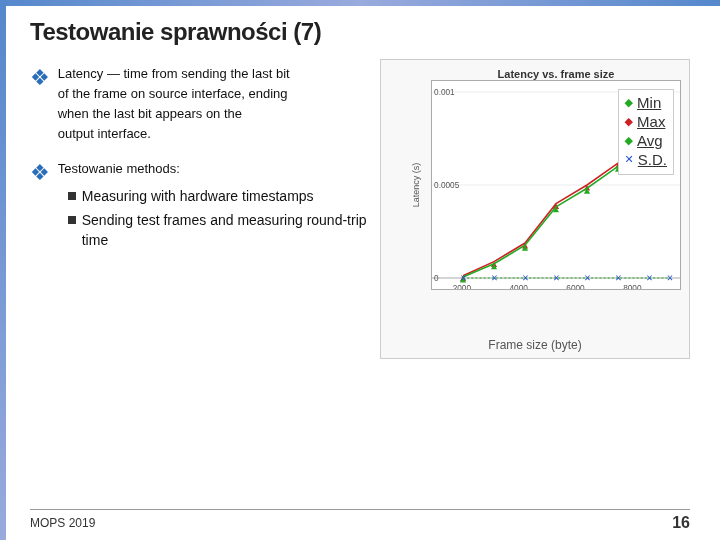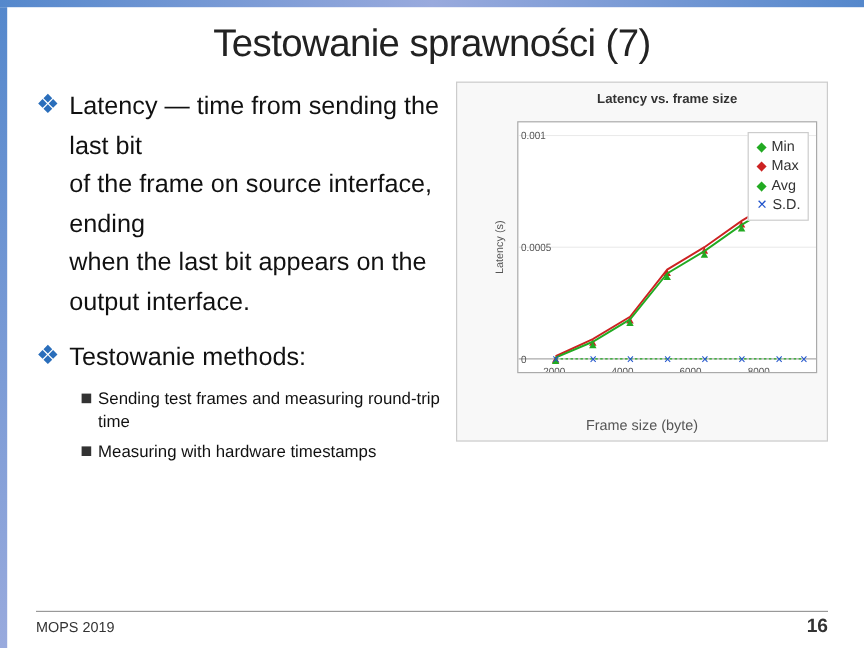--- a/index.html
+++ b/index.html
@@ -15,26 +15,25 @@
 
     .slide {
       width: 720px;
       height: 540px;
       background: #fff;
       position: relative;
       padding: 18px 30px 10px 30px;
     }
 
     .title {
-      font-size: 32px;
-      font-weight: normal;
+      font-size: 24px;
+      font-weight: bold;
       color: #222;
       margin-bottom: 18px;
       letter-spacing: -0.5px;
-      text-align: center;
     }
 
     .content-area {
       display: flex;
       flex-direction: row;
       align-items: flex-start;
       gap: 10px;
     }
 
     .text-column {
@@ -50,21 +49,21 @@
     }
 
     .bullet-diamond {
       color: #2a6ebb;
       font-size: 22px;
       margin-top: 1px;
       flex-shrink: 0;
     }
 
     .bullet-text {
-      font-size: 21px;
+      font-size: 13px;
       color: #111;
       line-height: 1.55;
     }
 
     .sub-bullets {
       margin-top: 8px;
       margin-left: 10px;
     }
 
     .sub-bullet-item {
@@ -101,21 +100,21 @@
       border: 1px solid #ccc;
       position: relative;
       padding: 8px 8px 40px 50px;
     }
 
     .chart-title {
       text-align: center;
       font-size: 11px;
       font-weight: bold;
       color: #333;
-      margin-bottom: 12px;
+      margin-bottom: 0;
     }
 
     .chart-inner {
       position: relative;
       width: 100%;
       height: 210px;
       background: #fff;
       border: 1px solid #aaa;
     }
 
@@ -134,22 +133,23 @@
       align-items: center;
       gap: 4px;
       margin-bottom: 2px;
     }
 
     .legend-icon {
       font-size: 11px;
     }
 
     .legend-label {
-      font-size: 12px;
+      font-size: 15px;
       color: #333;
+      text-decoration: underline;
     }
 
     
     .chart-svg {
       width: 100%;
       height: 100%;
     }
 
     .footer {
       position: absolute;
@@ -216,25 +216,25 @@
 
       <div class="bullet-item">
         <span class="bullet-diamond">❖</span>
         <div>
           <div class="bullet-text">
             Testowanie methods:
           </div>
           <div class="sub-bullets">
             <div class="sub-bullet-item">
               <div class="sub-bullet-square"></div>
-              <div class="sub-bullet-text">Sending test frames and measuring round-trip time</div>
+              <div class="sub-bullet-text">Measuring with hardware timestamps</div>
             </div>
             <div class="sub-bullet-item">
               <div class="sub-bullet-square"></div>
-              <div class="sub-bullet-text">Measuring with hardware timestamps</div>
+              <div class="sub-bullet-text">Sending test frames and measuring round-trip time</div>
             </div>
           </div>
         </div>
       </div>
     </div>
 
     <div class="chart-column">
       <div class="chart-container">
         <div class="chart-title">Latency vs. frame size</div>
 

